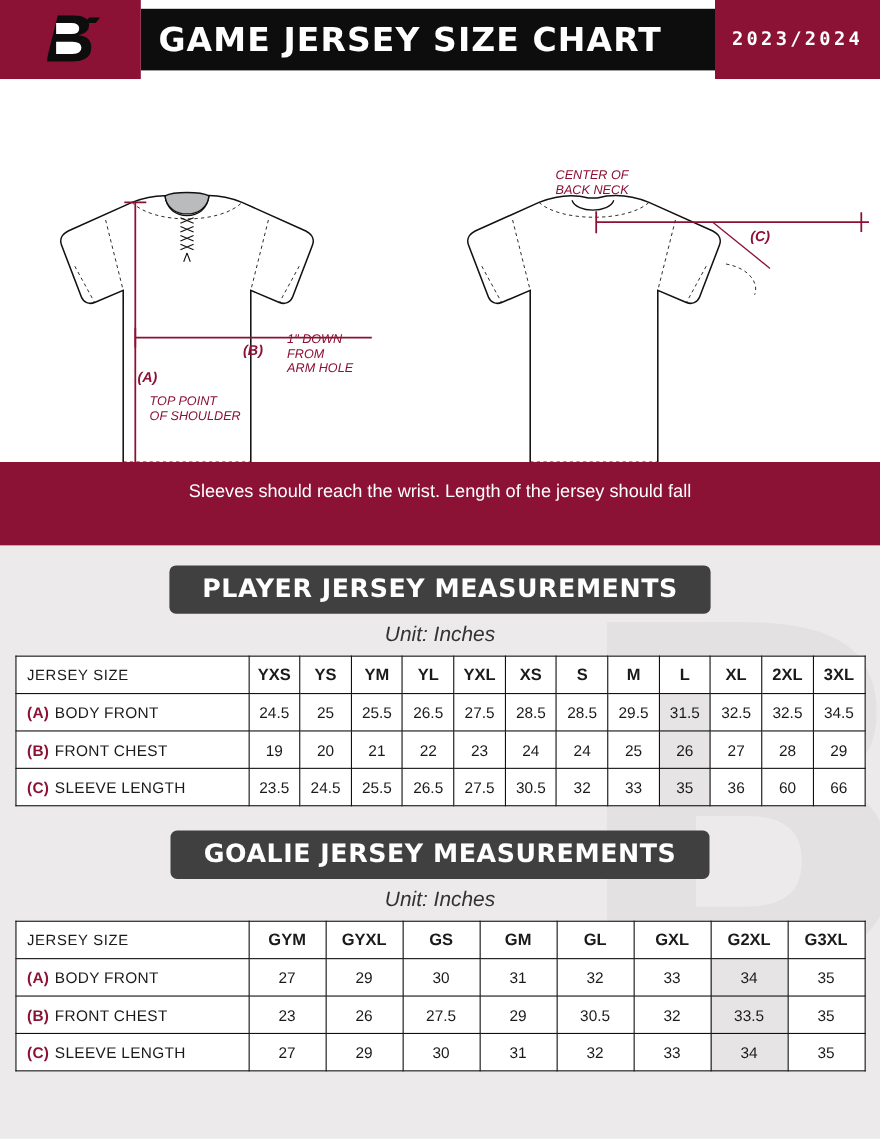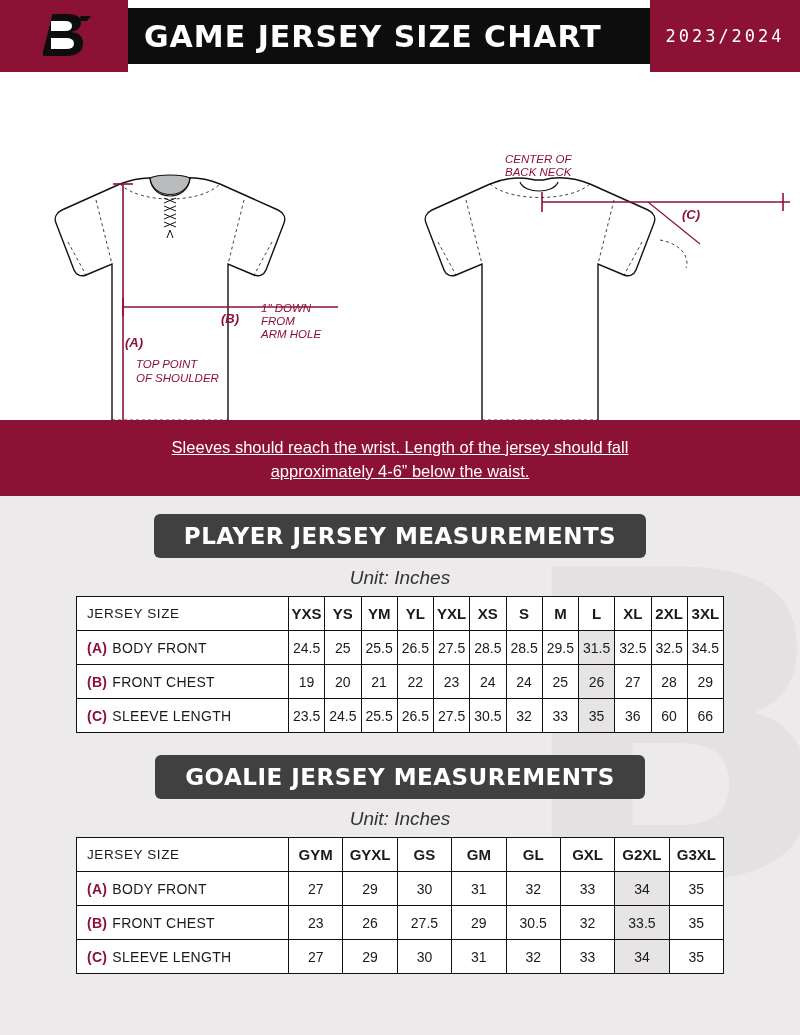--- a/index.html
+++ b/index.html
@@ -51,21 +51,21 @@
     font-family: "DejaVu Sans", sans-serif;
   }
   .header-season {
     width: 150px;
     background: #8b1135;
     display: flex;
     align-items: center;
     justify-content: center;
     color: #ffffff;
     font-size: 17px;
-    font-weight: normal;
+    font-weight: bold;
     letter-spacing: 3px;
     font-family: "DejaVu Sans Mono", monospace;
   }
 
   
   .illustration {
     position: relative;
     height: 348px;
     background: #ffffff;
     border-bottom: 1px solid #ffffff;
@@ -74,21 +74,20 @@
 
   
   .note-band {
     background: #8b1135;
     color: #ffffff;
     text-align: center;
     padding: 16px 60px;
     font-size: 16.5px;
     line-height: 1.45;
     height: 76px;
-    text-decoration: underline;
   }
 
   
   .main {
     background: #eceaea;
     padding: 18px 0 0 0;
     position: relative;
     height: 543px;
   }
   .watermark {
@@ -123,21 +122,21 @@
     font-style: italic;
     font-size: 19px;
     color: #333;
     margin: 9px 0 7px 0;
   }
 
   table.size-table {
     border-collapse: collapse;
     background: #ffffff;
     margin: 0 auto;
-    width: 648px;
+    width: 773px;
     table-layout: fixed;
   }
   table.size-table th, table.size-table td {
     border: 1px solid #111111;
     text-align: center;
     font-size: 14px;
     height: 34px;
     padding: 0 2px;
     color: #1a1a1a;
   }
@@ -245,21 +244,20 @@
 
       <text x="505" y="91" font-family="Liberation Sans, sans-serif" font-size="11.5" font-style="italic" fill="#8b1135">CENTER OF</text>
       <text x="505" y="104" font-family="Liberation Sans, sans-serif" font-size="11.5" font-style="italic" fill="#8b1135">BACK NECK</text>
       <text x="682" y="147" font-family="Liberation Sans, sans-serif" font-size="13" font-weight="bold" font-style="italic" fill="#8b1135">(C)</text>
     </g>
   </svg>
 </div>
 
 <div class="note-band">
   <div>Sleeves should reach the wrist. Length of the jersey should fall</div>
-  <div>approximately 4-6” below the waist.</div>
 </div>
 
 <div class="main">
   <div class="watermark">B</div>
 
   <div class="section">
     <div class="title-row">
       <span class="section-title">PLAYER JERSEY MEASUREMENTS</span>
     </div>
     <div class="unit">Unit: Inches</div>

